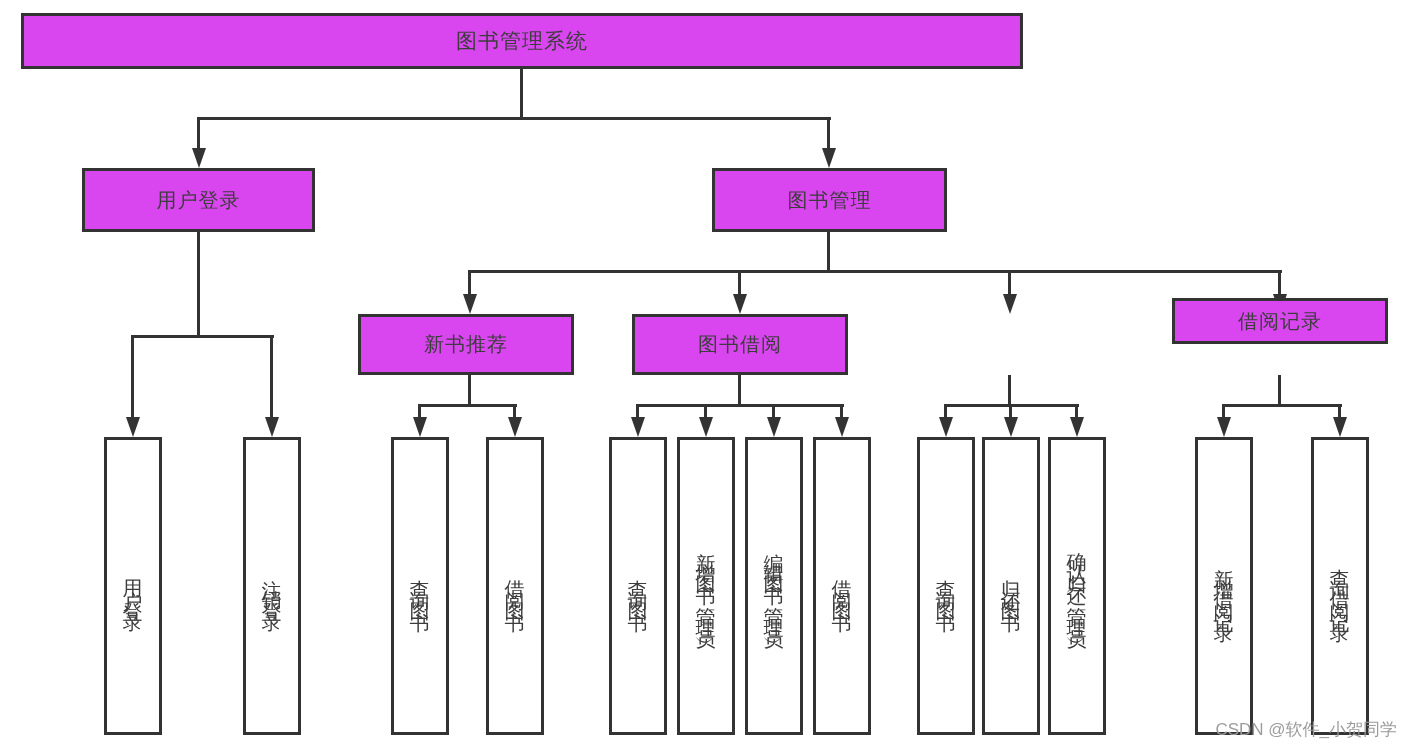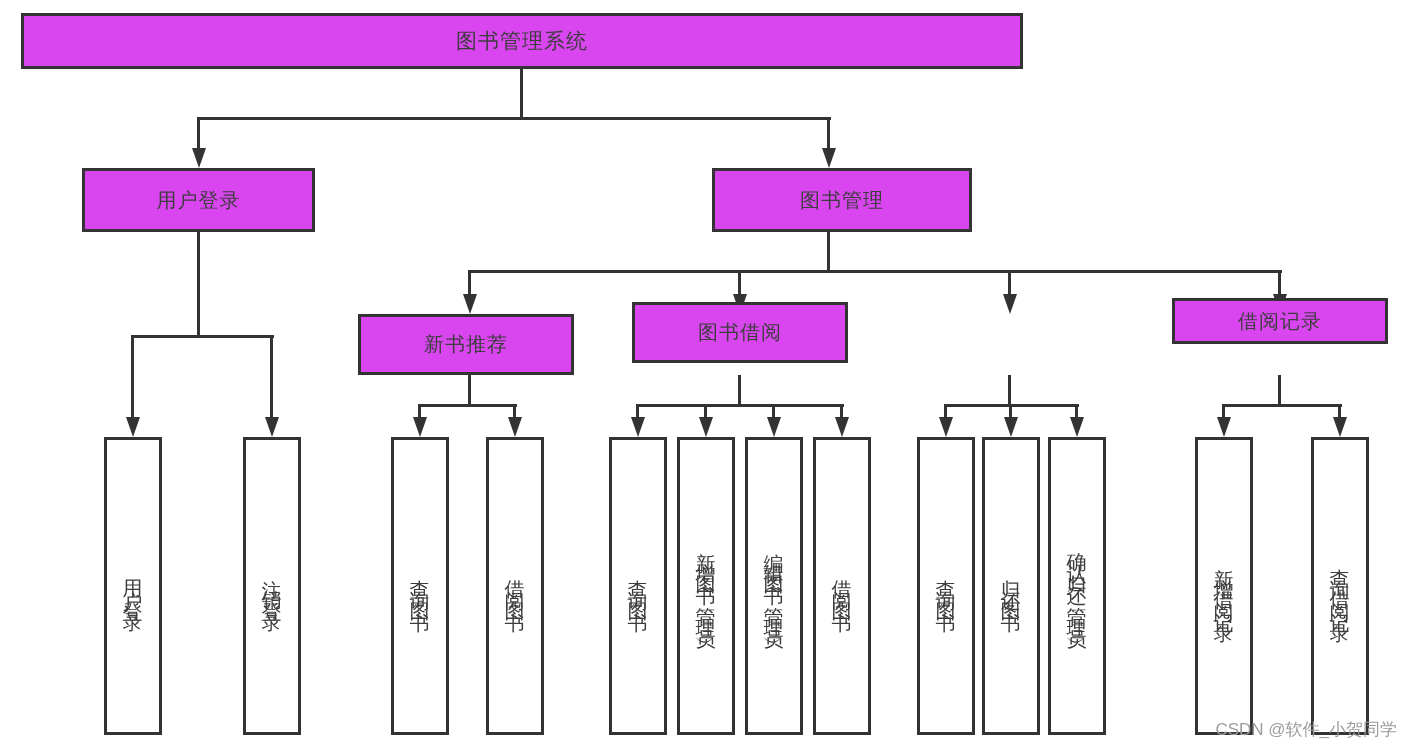--- a/index.html
+++ b/index.html
@@ -81,42 +81,42 @@
   <div class="box root" style="left:21px;top:13px;width:1002px;height:56px;">图书管理系统</div>
 
   <div class="vline" style="left:520px;top:69px;height:49px;"></div>
   <div class="hline" style="left:197px;top:117px;width:634px;"></div>
   <div class="vline" style="left:197px;top:117px;height:33px;"></div>
   <div class="arrow" style="left:192px;top:148px;"></div>
   <div class="vline" style="left:827px;top:117px;height:33px;"></div>
   <div class="arrow" style="left:822px;top:148px;"></div>
 
   <div class="box" style="left:82px;top:168px;width:233px;height:64px;">用户登录</div>
-  <div class="box" style="left:712px;top:168px;width:260px;height:64px;font-family:Liberation Serif, serif;">图书管理</div>
+  <div class="box" style="left:712px;top:168px;width:235px;height:64px;font-family:Liberation Serif, serif;">图书管理</div>
 
   <div class="vline" style="left:197px;top:232px;height:104px;"></div>
   <div class="hline" style="left:131px;top:335px;width:143px;"></div>
   <div class="vline" style="left:131px;top:335px;height:84px;"></div>
   <div class="arrow" style="left:126px;top:417px;"></div>
   <div class="vline" style="left:270px;top:335px;height:84px;"></div>
   <div class="arrow" style="left:265px;top:417px;"></div>
 
   <div class="vline" style="left:827px;top:232px;height:40px;"></div>
   <div class="hline" style="left:468px;top:270px;width:814px;"></div>
   <div class="vline" style="left:468px;top:270px;height:27px;"></div>
   <div class="arrow" style="left:463px;top:294px;"></div>
   <div class="vline" style="left:738px;top:270px;height:27px;"></div>
   <div class="arrow" style="left:733px;top:294px;"></div>
   <div class="vline" style="left:1008px;top:270px;height:27px;"></div>
   <div class="arrow" style="left:1003px;top:294px;"></div>
   <div class="vline" style="left:1278px;top:270px;height:27px;"></div>
   <div class="arrow" style="left:1273px;top:294px;"></div>
 
   <div class="box" style="left:358px;top:314px;width:216px;height:61px;">新书推荐</div>
-  <div class="box" style="left:632px;top:302px;width:216px;height:61px;">图书借阅</div>
+  <div class="box" style="left:632px;top:314px;width:216px;height:61px;">图书借阅</div>
   <div class="box" style="left:1172px;top:298px;width:216px;height:46px;">借阅记录</div>
 
   <div class="vline" style="left:468px;top:375px;height:31px;"></div>
   <div class="hline" style="left:418px;top:404px;width:99px;"></div>
   <div class="vline" style="left:418px;top:404px;height:15px;"></div>
   <div class="arrow" style="left:413px;top:417px;"></div>
   <div class="vline" style="left:513px;top:404px;height:15px;"></div>
   <div class="arrow" style="left:508px;top:417px;"></div>
 
   <div class="vline" style="left:738px;top:375px;height:31px;"></div>

